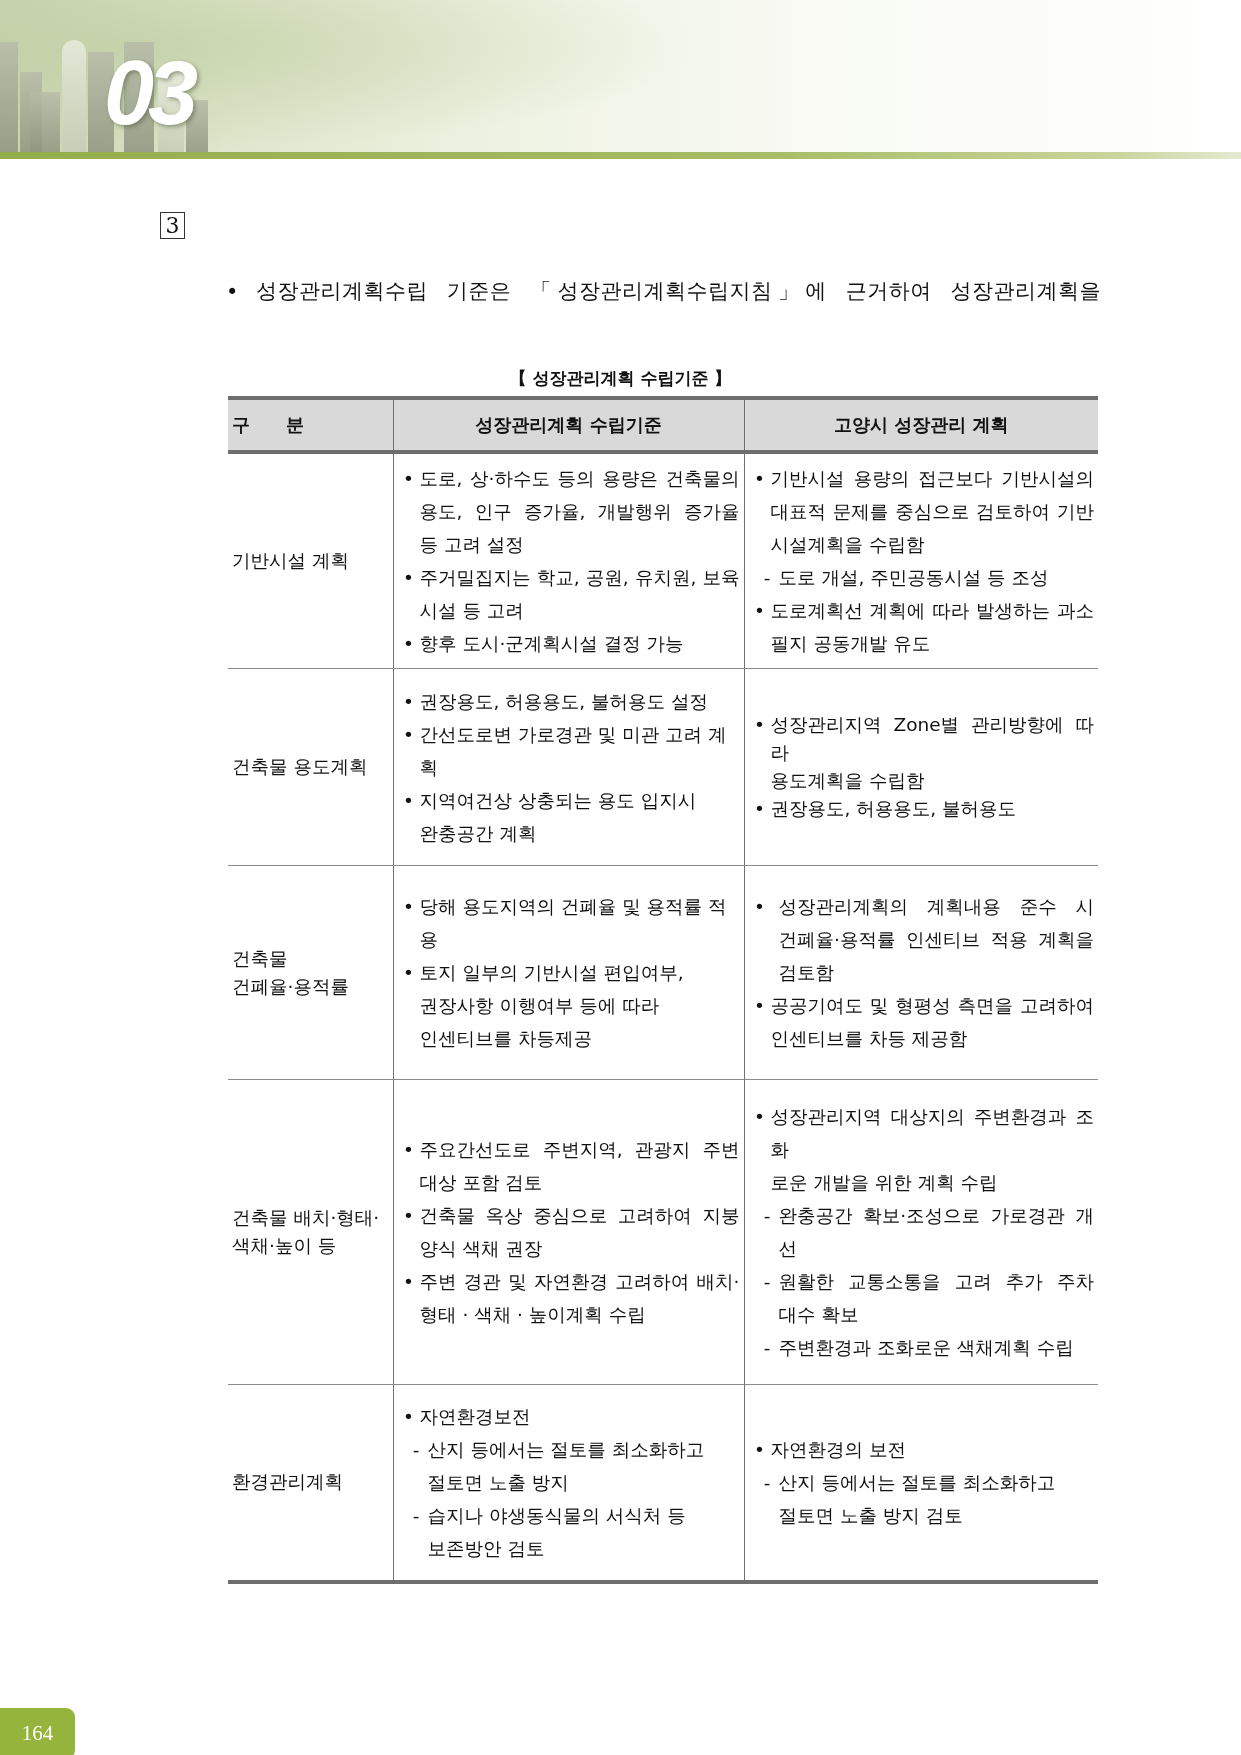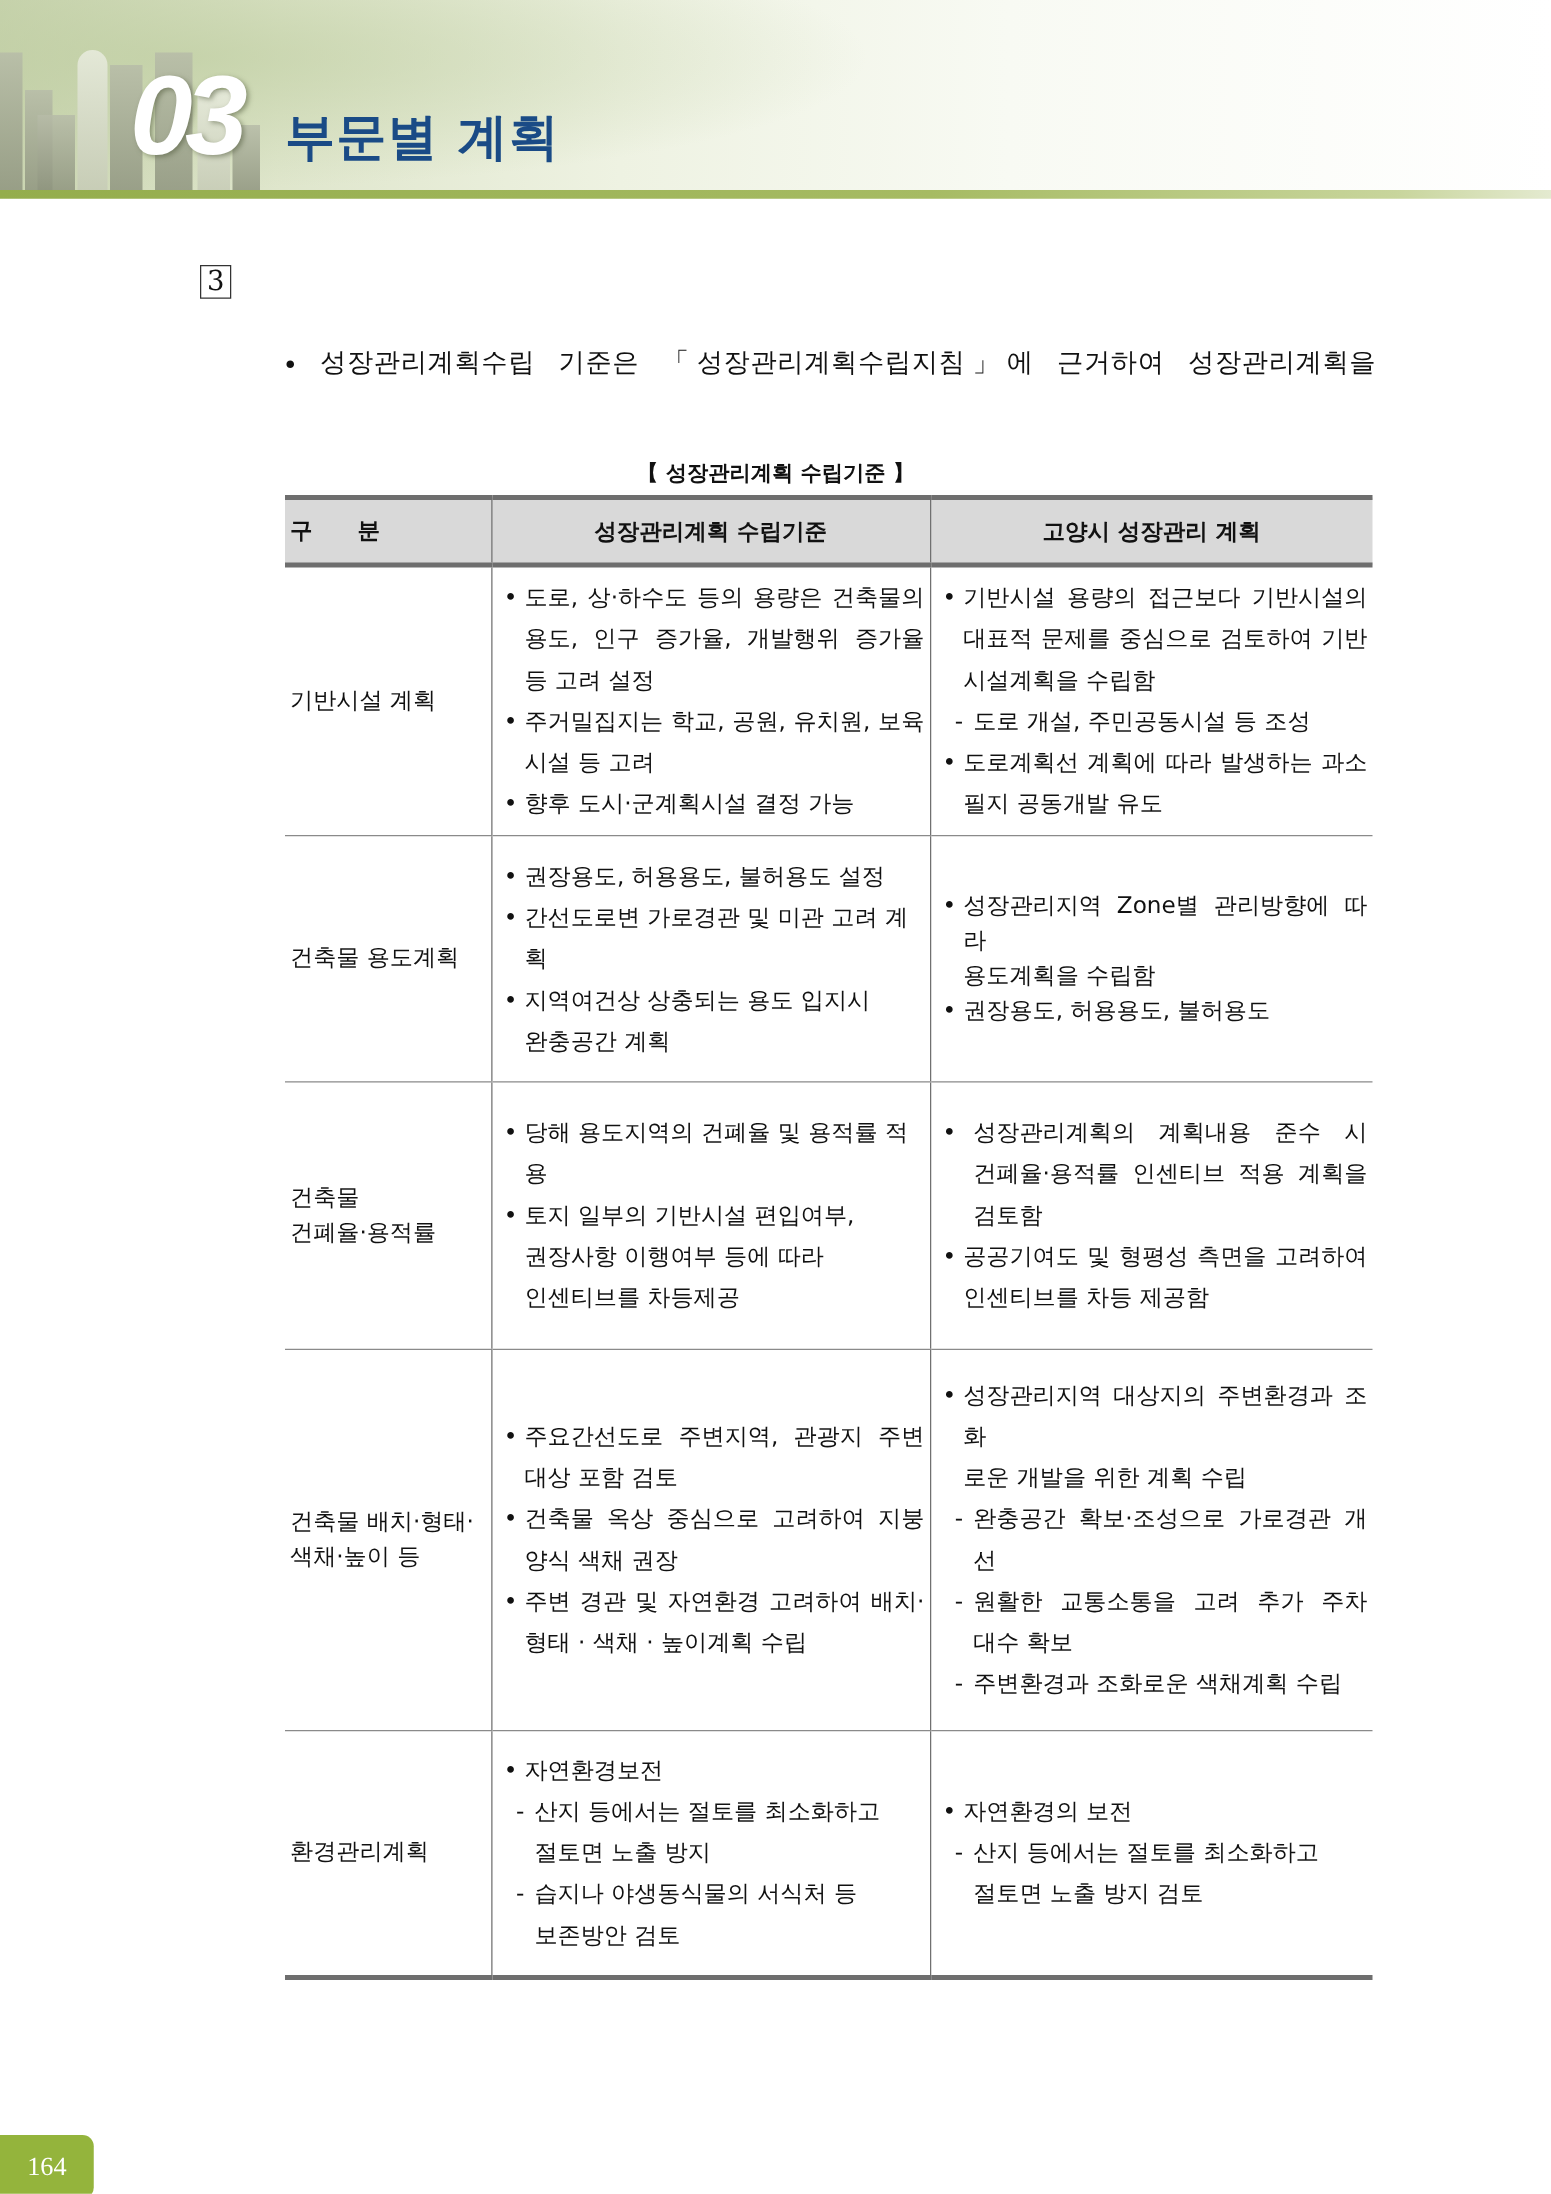--- a/index.html
+++ b/index.html
@@ -84,21 +84,20 @@
   <div class="sky"></div>
   <div class="bldg" style="left:0;width:18px;height:110px;"></div>
   <div class="bldg" style="left:20px;width:22px;height:80px;"></div>
   <div class="bldg" style="left:30px;width:30px;height:60px;"></div>
   <div class="bldg light" style="left:62px;width:24px;height:112px;border-radius:12px 12px 0 0;"></div>
   <div class="bldg" style="left:88px;width:26px;height:100px;"></div>
   <div class="bldg" style="left:124px;width:30px;height:110px;"></div>
   <div class="bldg light" style="left:158px;width:26px;height:80px;"></div>
   <div class="bldg" style="left:186px;width:22px;height:52px;"></div>
   <div class="chapter-num">03</div>
-  <div class="chapter-title">부문별 계획</div>
 </div>
 <div class="banner-rule"></div>
 
 <div class="section-heading">
   <span class="section-num">3</span>
 </div>
 
 <div class="intro">
   <span class="bullet">•</span>
   <div class="text">성장관리계획수립 기준은 「성장관리계획수립지침」에 근거하여 성장관리계획을</div>

